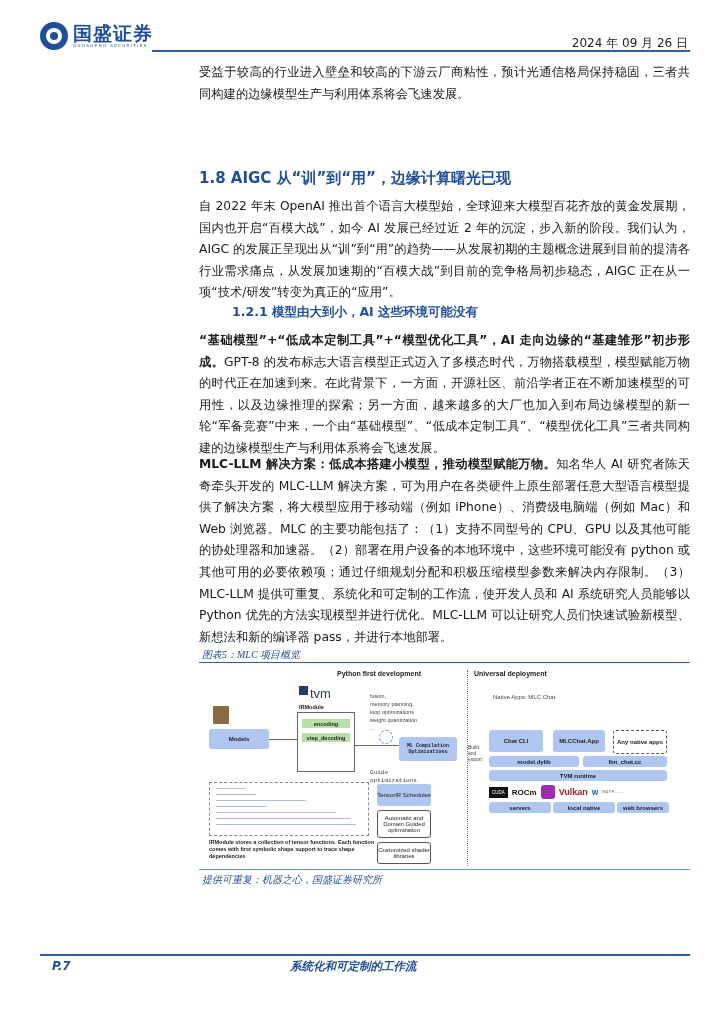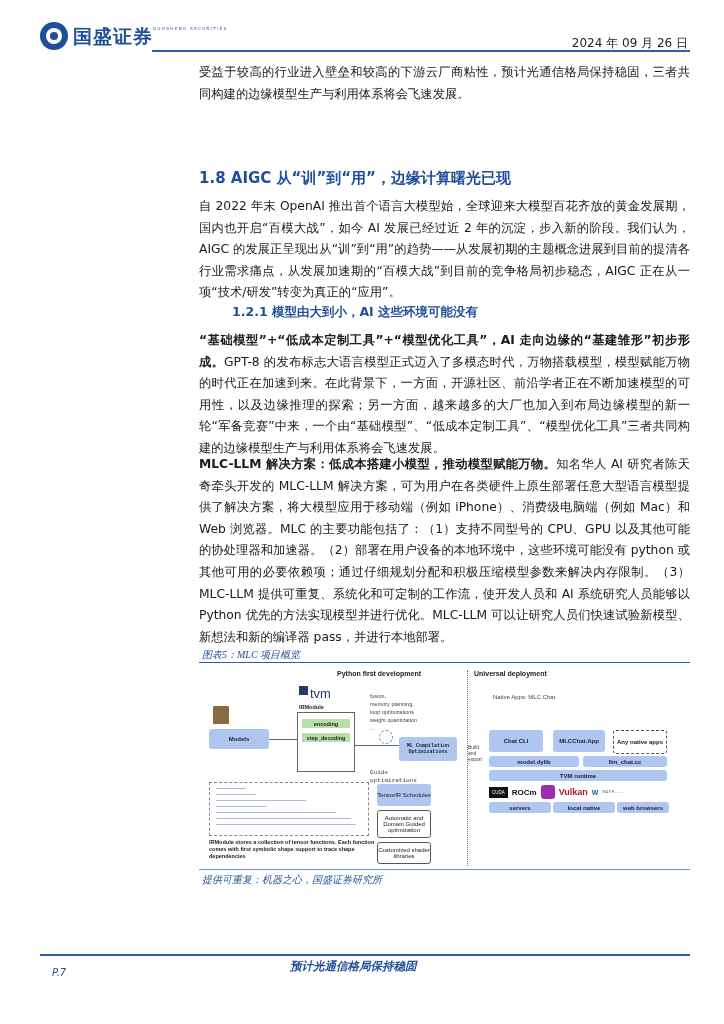--- a/index.html
+++ b/index.html
@@ -2,21 +2,21 @@
 <html><head>
 <meta charset="utf-8">
 <style>
   * { box-sizing: border-box; margin: 0; padding: 0; }
   body { width: 724px; height: 1024px; background: #ffffff; position: relative; font-family: "DejaVu Sans", sans-serif; color: #1a1a1a; overflow: hidden; }
   .header { position: absolute; left: 0; top: 0; width: 724px; height: 60px; }
   .logo { position: absolute; left: 40px; top: 22px; display: flex; align-items: center; }
   .logo-mark { width: 28px; height: 28px; border-radius: 50%; background: #1f4e9a; position: relative; }
   .logo-mark::before { content: ""; position: absolute; left: 6px; top: 6px; width: 16px; height: 16px; border-radius: 50%; background: #fff; }
   .logo-mark::after { content: ""; position: absolute; left: 10px; top: 10px; width: 8px; height: 8px; border-radius: 50%; background: #1f4e9a; }
-  .logo-text { margin-left: 5px; display: flex; flex-direction: row; }
+  .logo-text { margin-left: 5px; display: flex; flex-direction: column; }
   .logo-cn { font-size: 19px; font-weight: bold; color: #1f4e9a; letter-spacing: 1px; line-height: 20px; }
   .logo-en { font-size: 4px; color: #1f4e9a; letter-spacing: 1.4px; line-height: 6px; }
   .header-date { position: absolute; right: 36px; top: 35px; font-size: 12px; color: #222; }
   .header-rule { position: absolute; left: 152px; top: 50px; width: 538px; height: 2px; background: #2f5da8; }
   .content { position: absolute; left: 199px; width: 491px; }
   .para { font-size: 12.3px; line-height: 21.6px; text-align: justify; color: #1a1a1a; }
   .p-intro { top: 62px; }
   .h2 { position: absolute; left: 199px; top: 169px; font-size: 15px; font-weight: bold; color: #1f4e9a; }
   .p-aigc { top: 196px; }
   .h3 { position: absolute; left: 232px; top: 304px; font-size: 12.5px; font-weight: bold; color: #1f4e9a; }
@@ -33,21 +33,21 @@
   .box-green { background: #b7dfa7; text-align: center; font-size: 5.5px; font-weight: bold; color: #222; display: flex; align-items: center; justify-content: center; }
   .box-outline { border: 1px solid #555; border-radius: 3px; text-align: center; font-size: 6px; color: #222; display: flex; align-items: center; justify-content: center; background:#fff; }
   .box-dashed { border: 1px dashed #555; border-radius: 3px; text-align: center; font-size: 6px; font-weight: bold; color: #222; display: flex; align-items: center; justify-content: center; }
   .d-label { font-size: 7px; font-weight: bold; color: #222; }
   .d-small { font-size: 5.5px; color: #444; line-height: 8px; }
   .d-mono { font-family: "Liberation Mono", monospace; font-size: 6px; color: #444; line-height: 8px; }
   .vdots { border-left: 1px dotted #777; }
   .code-box { border: 1px dashed #888; }
   .code-line { height: 1.5px; background: #7e90b8; margin: 4.5px 6px; opacity: 0.6; }
   .footer-rule { position: absolute; left: 40px; top: 954px; width: 650px; height: 2px; background: #2f5da8; }
-  .footer-page { position: absolute; left: 52px; top: 959px; font-size: 10px; font-weight: normal; font-style: italic; color: #1f4e9a; margin-top: 8px; }
+  .footer-page { position: absolute; left: 52px; top: 959px; font-size: 12px; font-weight: bold; font-style: italic; color: #1f4e9a; }
   .footer-note { position: absolute; left: 290px; top: 959px; font-size: 11.5px; font-weight: bold; font-style: italic; color: #1f4e9a; }
 </style>
 </head>
 <body>
 
 <div class="header">
   <div class="logo">
     <div class="logo-mark"></div>
     <div class="logo-text">
       <span class="logo-cn">国盛证券</span>
@@ -148,13 +148,13 @@
   <div class="d-abs box-blue" style="left:290px;top:138px;width:62px;height:11px;">servers</div>
   <div class="d-abs box-blue" style="left:354px;top:138px;width:62px;height:11px;">local native</div>
   <div class="d-abs box-blue" style="left:418px;top:138px;width:52px;height:11px;">web browsers</div>
 </div>
 
 <div class="fig-rule2"></div>
 <div class="fig-source">提供可重复：机器之心，国盛证券研究所</div>
 
 <div class="footer-rule"></div>
 <div class="footer-page">P.7</div>
-<div class="footer-note">预计光通信格局保持稳固</div>
+<div class="footer-note">系统化和可定制的工作流</div>
 
 </body></html>

